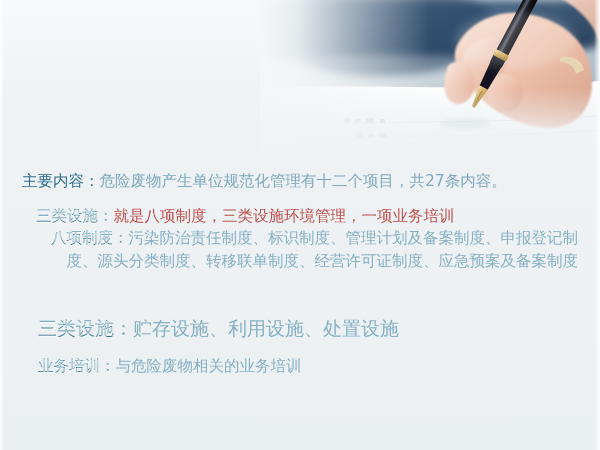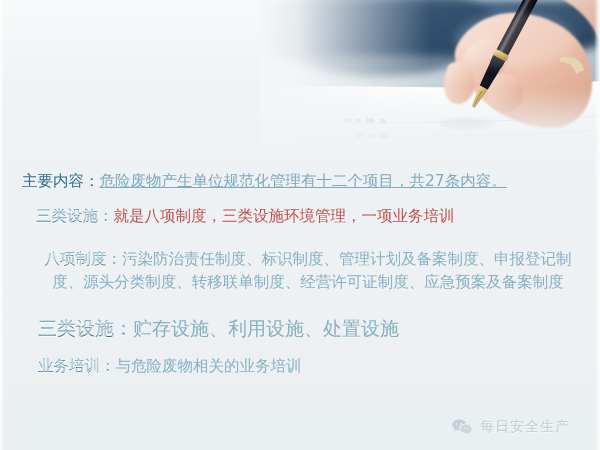--- a/index.html
+++ b/index.html
@@ -70,36 +70,36 @@
   
   .teal {
     color:#4a8ca8;
     background:linear-gradient(180deg,#6fa8c0 0%,#3d7e9c 55%,#2f6b88 100%);
     -webkit-background-clip:text;
     background-clip:text;
     -webkit-text-fill-color:transparent;
     text-shadow:0 1px 0 rgba(255,255,255,0.6);
   }
   .teal-dark { color:#2f6e8e; }
-  .bodyblue { color:#7fa9bf;text-decoration:underline; }
+  .bodyblue { color:#7fa9bf; }
   .bodyblue2 { color:#86b0c4; }
   .redtext { color:#c0504d;text-align:center; }
 
   .l1 {
     position:absolute; left:22px; top:10px;
     font-size:15.5px; line-height:22px; white-space:nowrap;
   }
   .l2 {
     position:absolute; left:36px; top:45px;
     font-size:15.5px; line-height:22px; white-space:nowrap;
   }
   .l3 {
-    position:absolute; left:38px; top:88px;
+    position:absolute; left:38px; top:67px;
     width:540px; font-size:15.5px; line-height:23px;
-    text-align:center;
+    text-align:right;
   }
   .l3 .txt { word-break:break-all; }
   .l4 {
     position:absolute; left:38px; top:157px;
     font-size:19px; line-height:22px; white-space:nowrap;
   }
   .l5 {
     position:absolute; left:38px; top:195px;
     font-size:15.5px; line-height:22px; white-space:nowrap;text-align:center;
   }
@@ -254,27 +254,14 @@
     <div class="line l4">
       <span class="lbl teal">三类设施：</span><span class="txt bodyblue2">贮存设施、利用设施、处置设施</span>
     </div>
 
     <div class="line l5">
       <span class="lbl teal">业务培训：</span><span class="txt bodyblue2">与危险废物相关的业务培训</span>
     </div>
 
   </div>
 
-  <div class="watermark">
-    <span class="wm-icon">
-      <svg class="wm-icon" viewBox="0 0 26 20" xmlns="http://www.w3.org/2000/svg" aria-hidden="true">
-        <path d="M9.3 1.2C4.9 1.2 1.4 4 1.4 7.4c0 2 1.2 3.7 3 4.9L3.6 15l2.9-1.5c.9.2 1.8.4 2.8.4h.7c-.2-.6-.3-1.2-.3-1.8 0-3.6 3.5-6.4 7.9-6.4h.6C17.3 3.1 13.7 1.2 9.3 1.2z" fill="#a9b8c2"></path>
-        <circle cx="6.6" cy="6.2" r="1.05" fill="#eef2f4"></circle>
-        <circle cx="11.8" cy="6.2" r="1.05" fill="#eef2f4"></circle>
-        <path d="M24.6 12.1c0-2.9-3-5.2-6.7-5.2s-6.7 2.3-6.7 5.2c0 2.9 3 5.2 6.7 5.2.8 0 1.6-.1 2.3-.3l2.4 1.3-.6-2.1c1.5-1 2.6-2.5 2.6-4.1z" fill="#b6c4cd"></path>
-        <circle cx="15.9" cy="11.1" r="0.85" fill="#eef2f4"></circle>
-        <circle cx="20.1" cy="11.1" r="0.85" fill="#eef2f4"></circle>
-      </svg>
-    </span>
-    <span class="wm-txt">每日安全生产</span>
-  </div>
 
 </div>
 
 </body></html>

